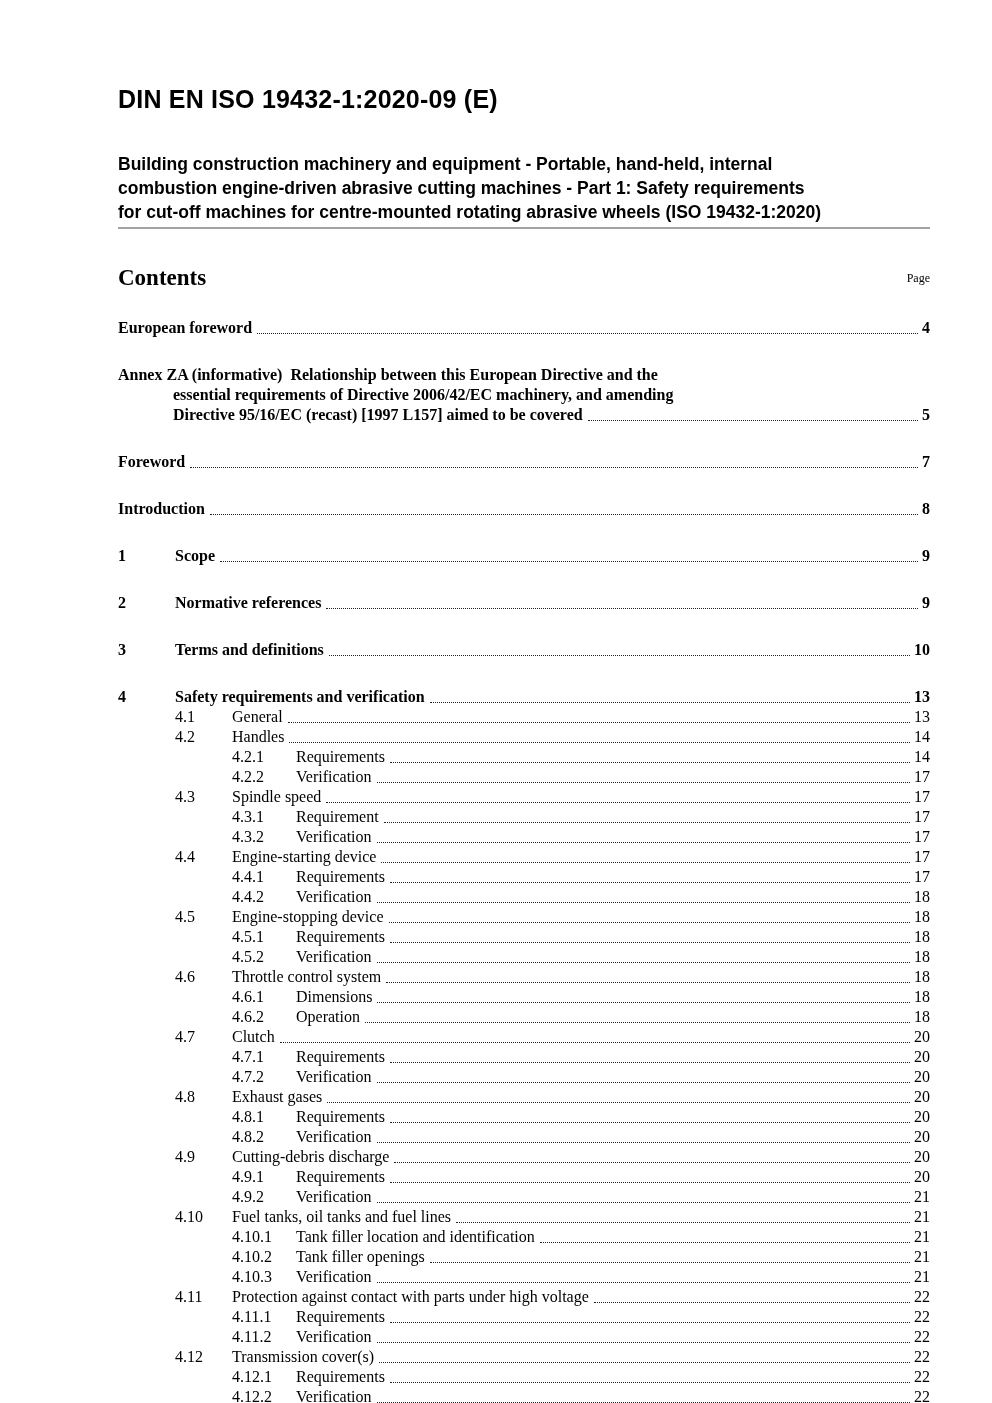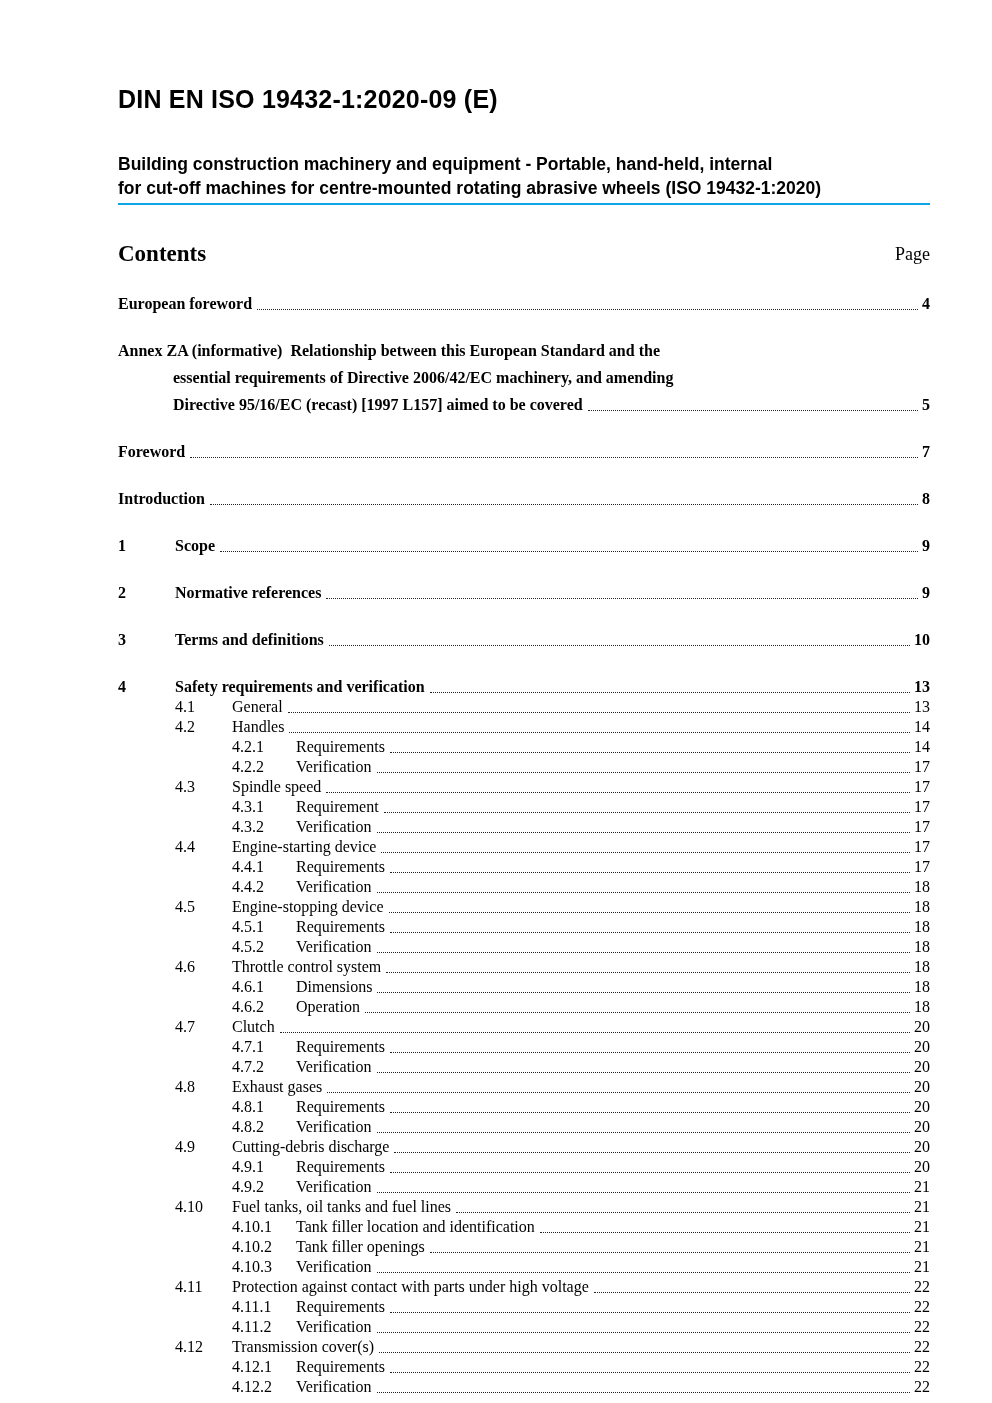--- a/index.html
+++ b/index.html
@@ -20,52 +20,52 @@
   .doc-code {
     margin: 85px 0 0 0;
     font-family: "Liberation Sans", sans-serif;
     font-weight: 700;
     font-size: 25px;
     letter-spacing: 0.2px;
   }
   .doc-title {
     margin-top: 38px;
     padding-bottom: 3px;
-    border-bottom: 2px solid #0ea5e9;
+    border-bottom: 2px solid #a3a3a3;
     font-family: "Liberation Sans", sans-serif;
     font-weight: 700;
     font-size: 17.5px;
     line-height: 24px;
   }
   .contents-row {
     margin-top: 36px;
     display: flex;
     justify-content: space-between;
     align-items: center;
   }
   .contents-heading {
     margin: 0;
     font-family: "Liberation Serif", serif;
     font-weight: 700;
     font-size: 23px;
   }
   .page-col-label {
-    font-size: 18px;
+    font-size: 12px;
   }
   .toc {
     margin-top: 11px;
     font-size: 16px;
   }
   .toc-row {
     display: flex;
     align-items: flex-end;
     line-height: 20px;
   }
   .toc-row.h0, .toc-row.n1 { font-weight: 700; margin-top: 27px; }
-  .toc-row.cont { margin-top: 7px; padding-left: 55px; }
+  .toc-row.cont { margin-top: 0; padding-left: 55px; }
   .toc-row.n1 .num { flex: 0 0 57px; }
   .toc-row.n2 { padding-left: 57px; }
   .toc-row.n2 .num { flex: 0 0 57px; }
   .toc-row.n3 { padding-left: 114px; }
   .toc-row.n3 .num { flex: 0 0 64px; }
   .num { white-space: pre; }
   .label { white-space: pre; }
   .leader {
     flex: 1 1 auto;
     min-width: 10px;
@@ -85,39 +85,40 @@
 <body>
 
 <div class="page">
   <div class="content">
 
     <h1 class="doc-code">DIN EN ISO 19432-1:2020-09 (E)</h1>
 
     <div class="doc-title">
 
     <div class="doc-title-line">Building construction machinery and equipment - Portable, hand-held, internal</div>
+        <div class="doc-title-line">combustion engine-driven abrasive cutting machines - Part 1: Safety requirements</div>
         <div class="doc-title-line">for cut-off machines for centre-mounted rotating abrasive wheels (ISO 19432-1:2020)</div>
       </div>
 
     <div class="contents-row">
       <h2 class="contents-heading">Contents</h2>
       <span class="page-col-label">Page</span>
     </div>
 
     <div class="toc">
 
     <div class="toc-row h0">
           <span class="num"></span>
           <span class="label">European foreword</span>
           <span class="leader"></span>
           <span class="pg">4</span>
         </div>
         <div class="toc-row h0 noleader">
           <span class="num"></span>
-          <span class="label">Annex ZA (informative)  Relationship between this European Standard and the</span>
+          <span class="label">Annex ZA (informative)  Relationship between this European Directive and the</span>
 
           <span class="pg"></span>
         </div>
         <div class="toc-row h0 cont noleader">
           <span class="num"></span>
           <span class="label">essential requirements of Directive 2006/42/EC machinery, and amending</span>
 
           <span class="pg"></span>
         </div>
         <div class="toc-row h0 cont">

